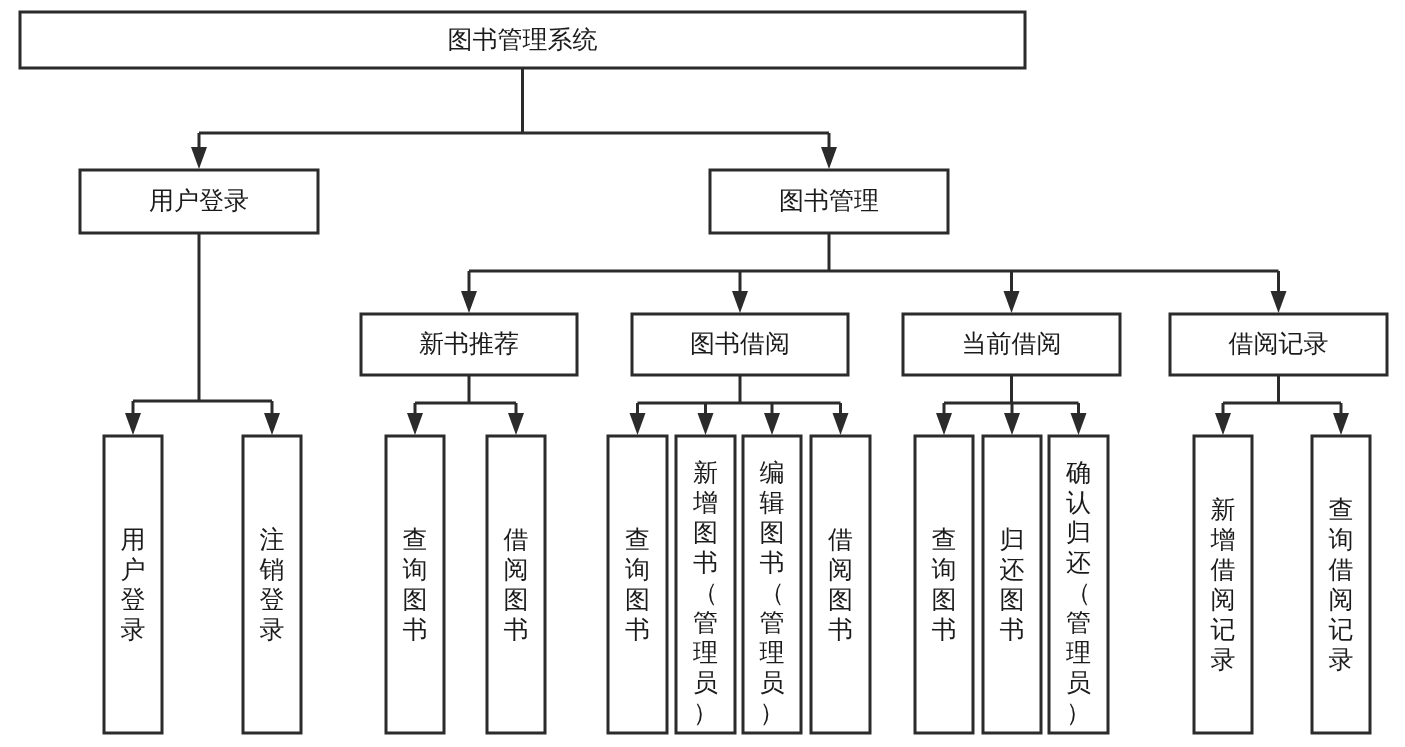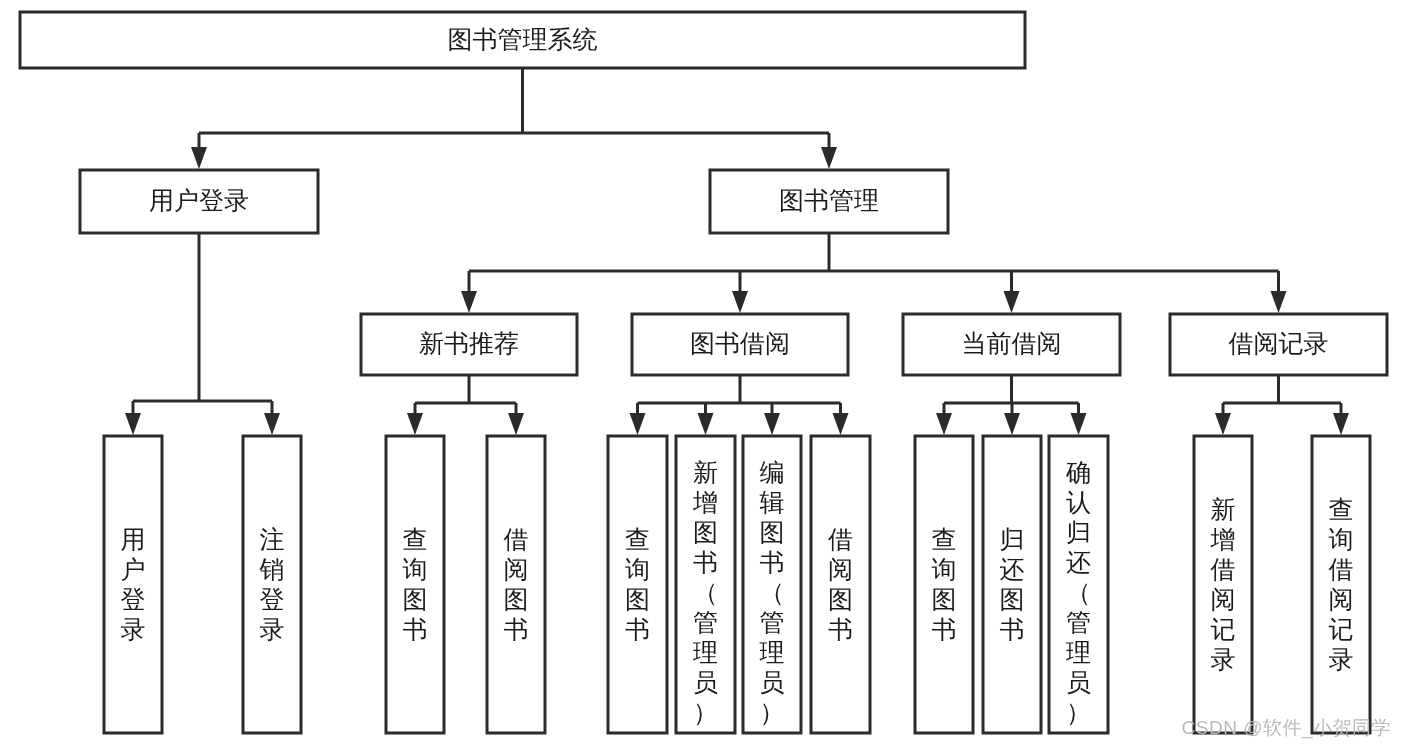--- a/index.html
+++ b/index.html
@@ -209,14 +209,13 @@
         <g>
           <rect x="1194" y="436" width="58" height="297" class="node-rect"></rect>
           <text x="1223" class="node-label-v-stack" text-anchor="middle" fill="#1b1b1b" font-size="25" font-family="&quot;Liberation Sans&quot;,&quot;DejaVu Sans&quot;,sans-serif"><tspan x="1223" y="517.9">新</tspan><tspan x="1223" y="547.9">增</tspan><tspan x="1223" y="577.9">借</tspan><tspan x="1223" y="607.9">阅</tspan><tspan x="1223" y="637.9">记</tspan><tspan x="1223" y="667.9">录</tspan></text>
         </g>
         <g>
           <rect x="1312" y="436" width="58" height="297" class="node-rect"></rect>
           <text x="1341" class="node-label-v-stack" text-anchor="middle" fill="#1b1b1b" font-size="25" font-family="&quot;Liberation Sans&quot;,&quot;DejaVu Sans&quot;,sans-serif"><tspan x="1341" y="517.9">查</tspan><tspan x="1341" y="547.9">询</tspan><tspan x="1341" y="577.9">借</tspan><tspan x="1341" y="607.9">阅</tspan><tspan x="1341" y="637.9">记</tspan><tspan x="1341" y="667.9">录</tspan></text>
         </g>
       </g>
   </svg>
-  <div class="watermark">CSDN @软件_小贺同学</div>
 </div>
 
 </body></html>

